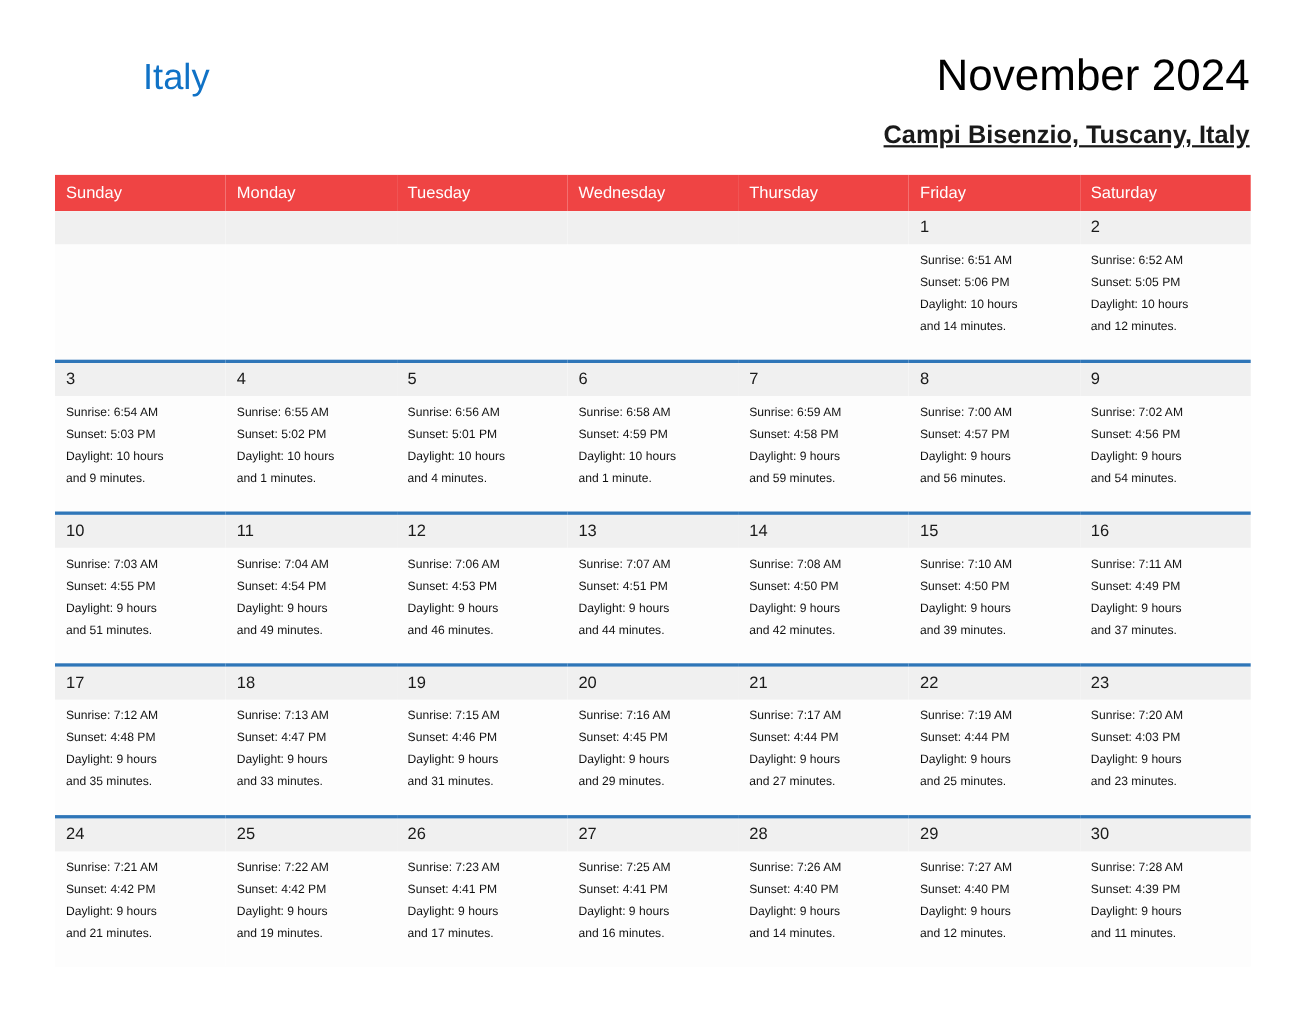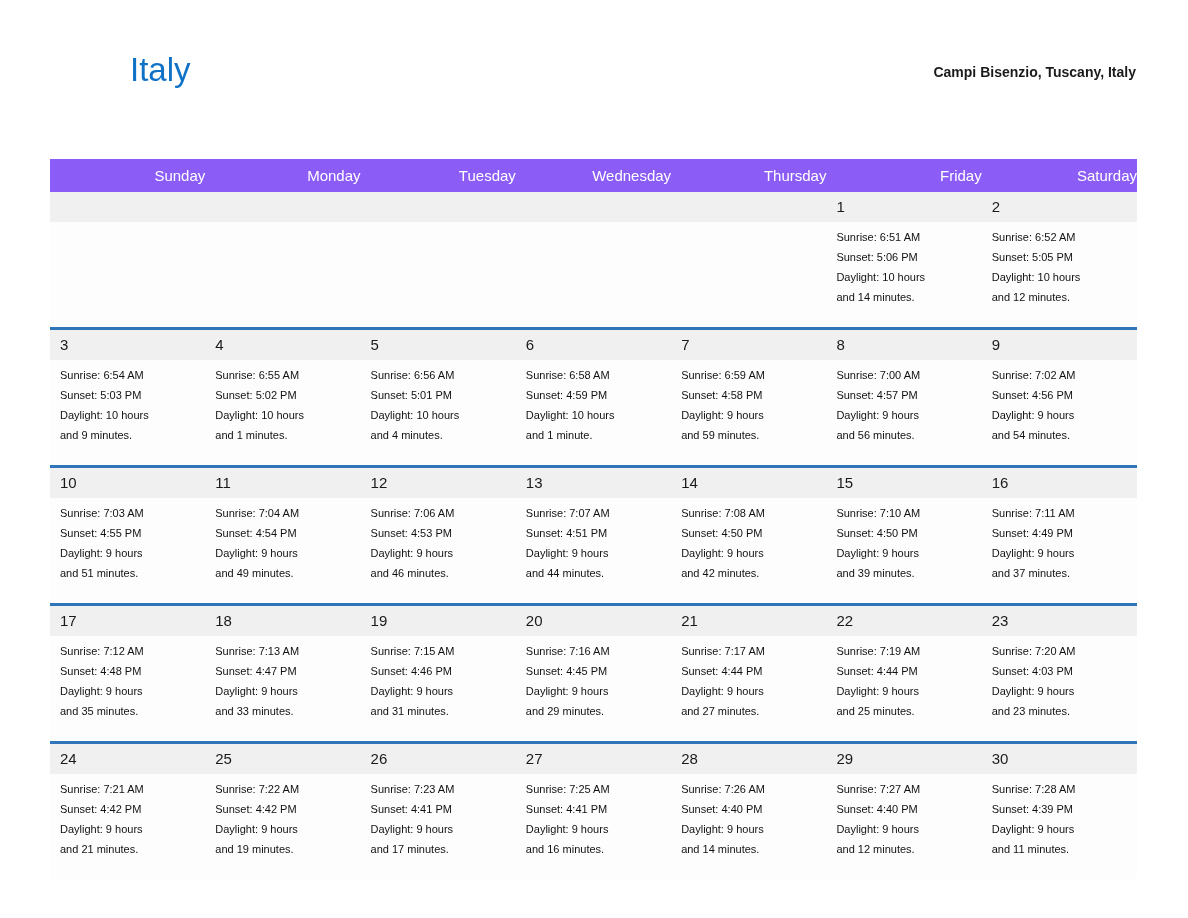--- a/index.html
+++ b/index.html
@@ -77,45 +77,46 @@
   }
   .cal-title {
     font-size: 40px;
     line-height: 50px;
     font-weight: normal;
     color: #000;
     white-space: nowrap;
   }
   .cal-subtitle {
     margin-top: 14px;
-    font-size: 14px;
+    font-size: 23px;
     line-height: 28px;
     font-weight: bold;
     color: #1a1a1a;
     white-space: nowrap;
+    text-decoration: underline;
   }
 
   
   .cal-wrap {
     position: absolute;
     left: 50px;
     top: 159px;
     width: 1087px;
   }
   table.cal {
     width: 1087px;
     border-collapse: collapse;
     table-layout: fixed;
   }
   table.cal th {
-    background: #8b5cf6;
+    background: #ef4444;
     color: #ffffff;
     font-size: 15px;
     font-weight: normal;
-    text-align: right;
+    text-align: left;
     padding: 7px 0 7px 10px;
     height: 19px;
     vertical-align: middle;
   }
   td.day {
     vertical-align: top;
     padding: 0;
     height: 135px;
     background: #fdfdfd;
     border-top: 3px solid #2f76b8;
@@ -150,20 +151,21 @@
 
 <div class="page">
 
   <div class="top-bar">
 
     <div class="brand">
       <div class="brand-line2">Italy</div>
     </div>
 
     <div class="title-block">
+      <div class="cal-title">November 2024</div>
       <div class="cal-subtitle">Campi Bisenzio, Tuscany, Italy</div>
     </div>
 
   </div>
 
   <div class="cal-wrap">
     <table class="cal">
       <thead>
         <tr>
           <th>Sunday</th>

